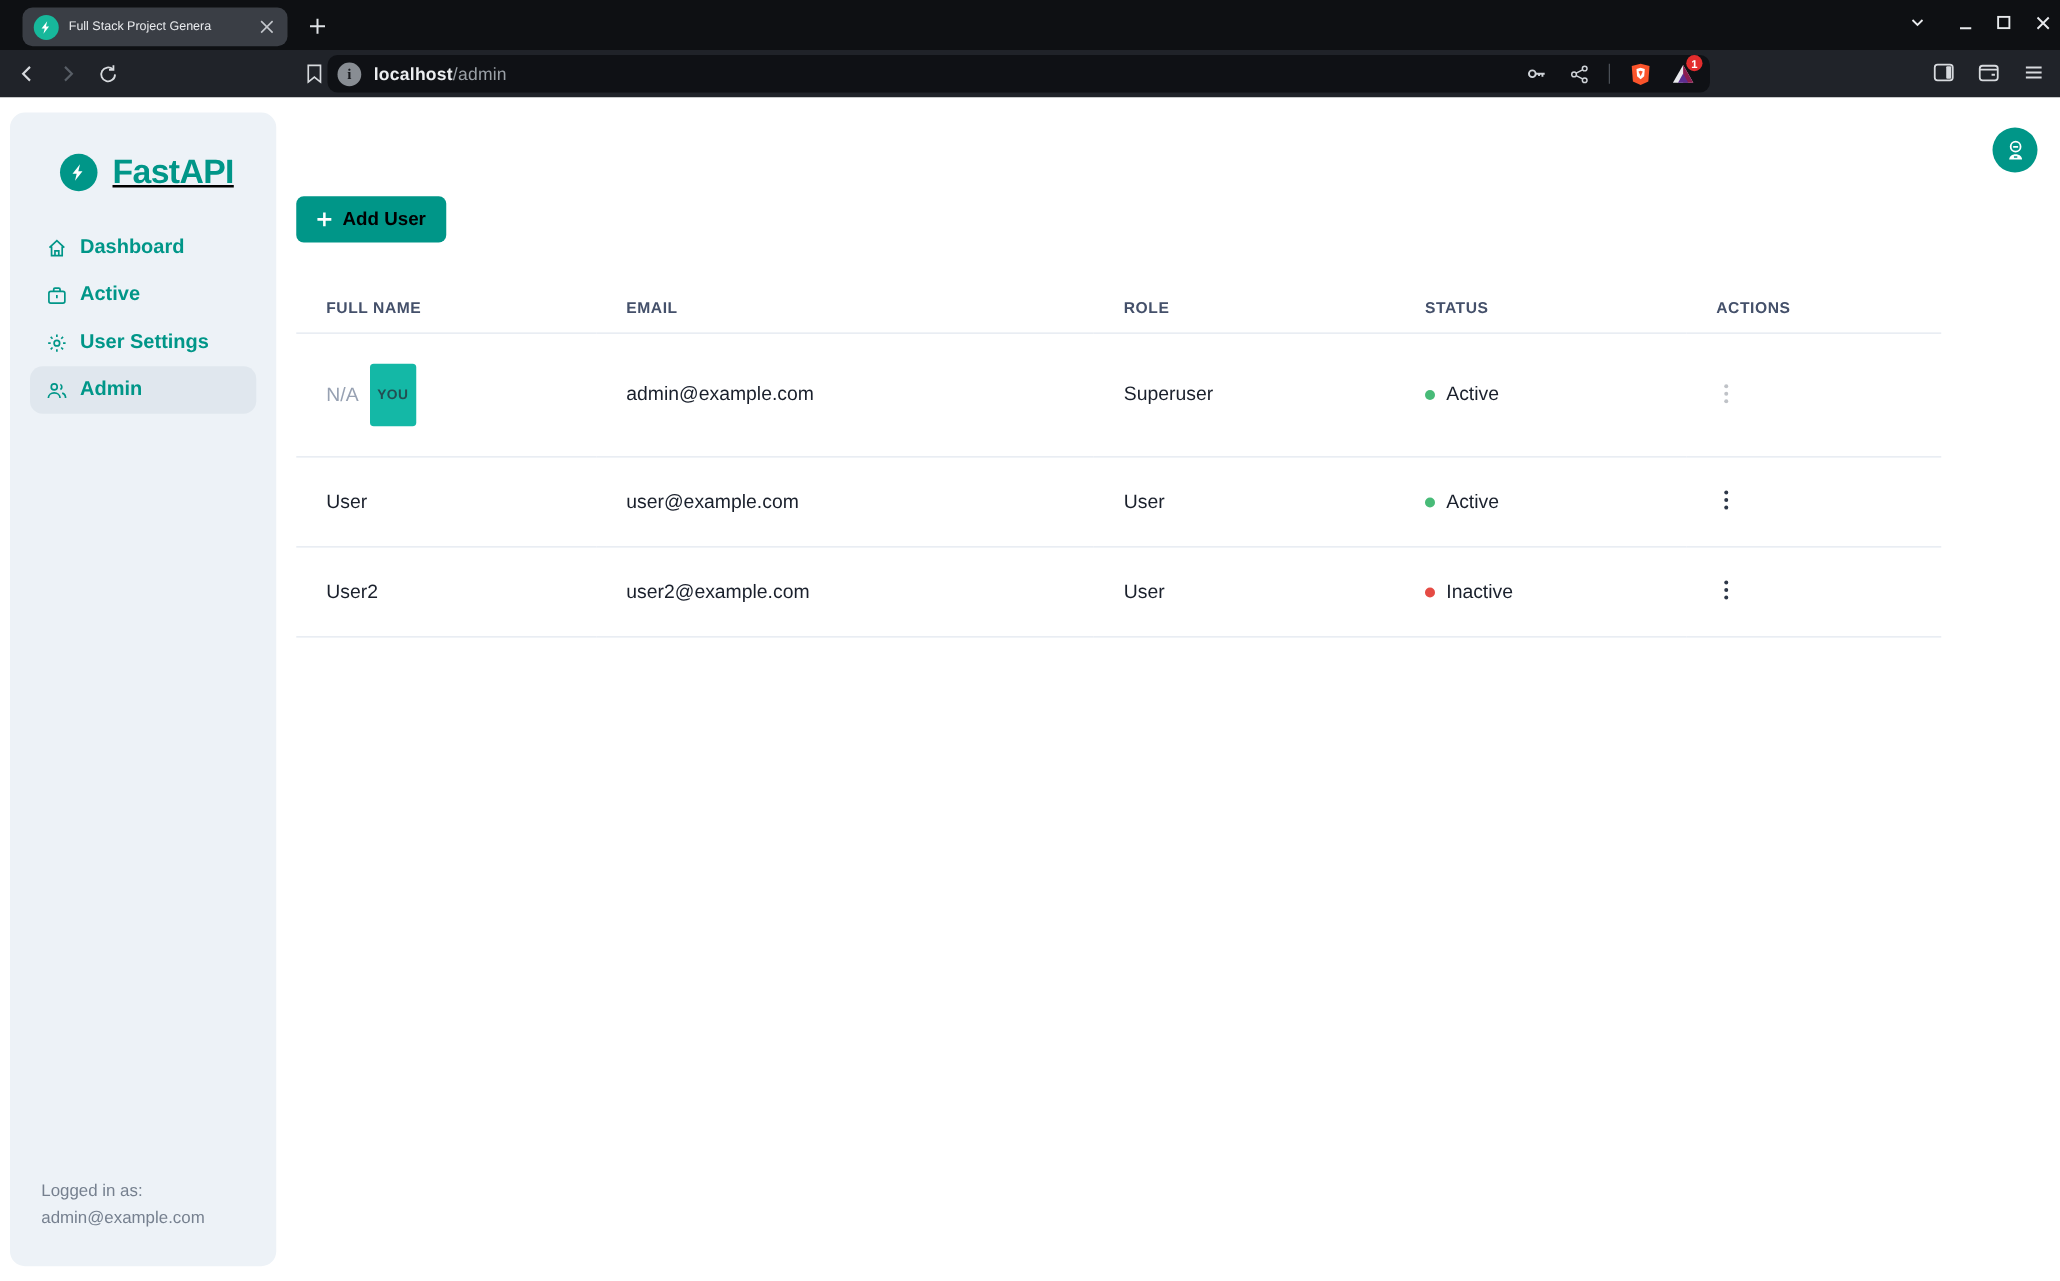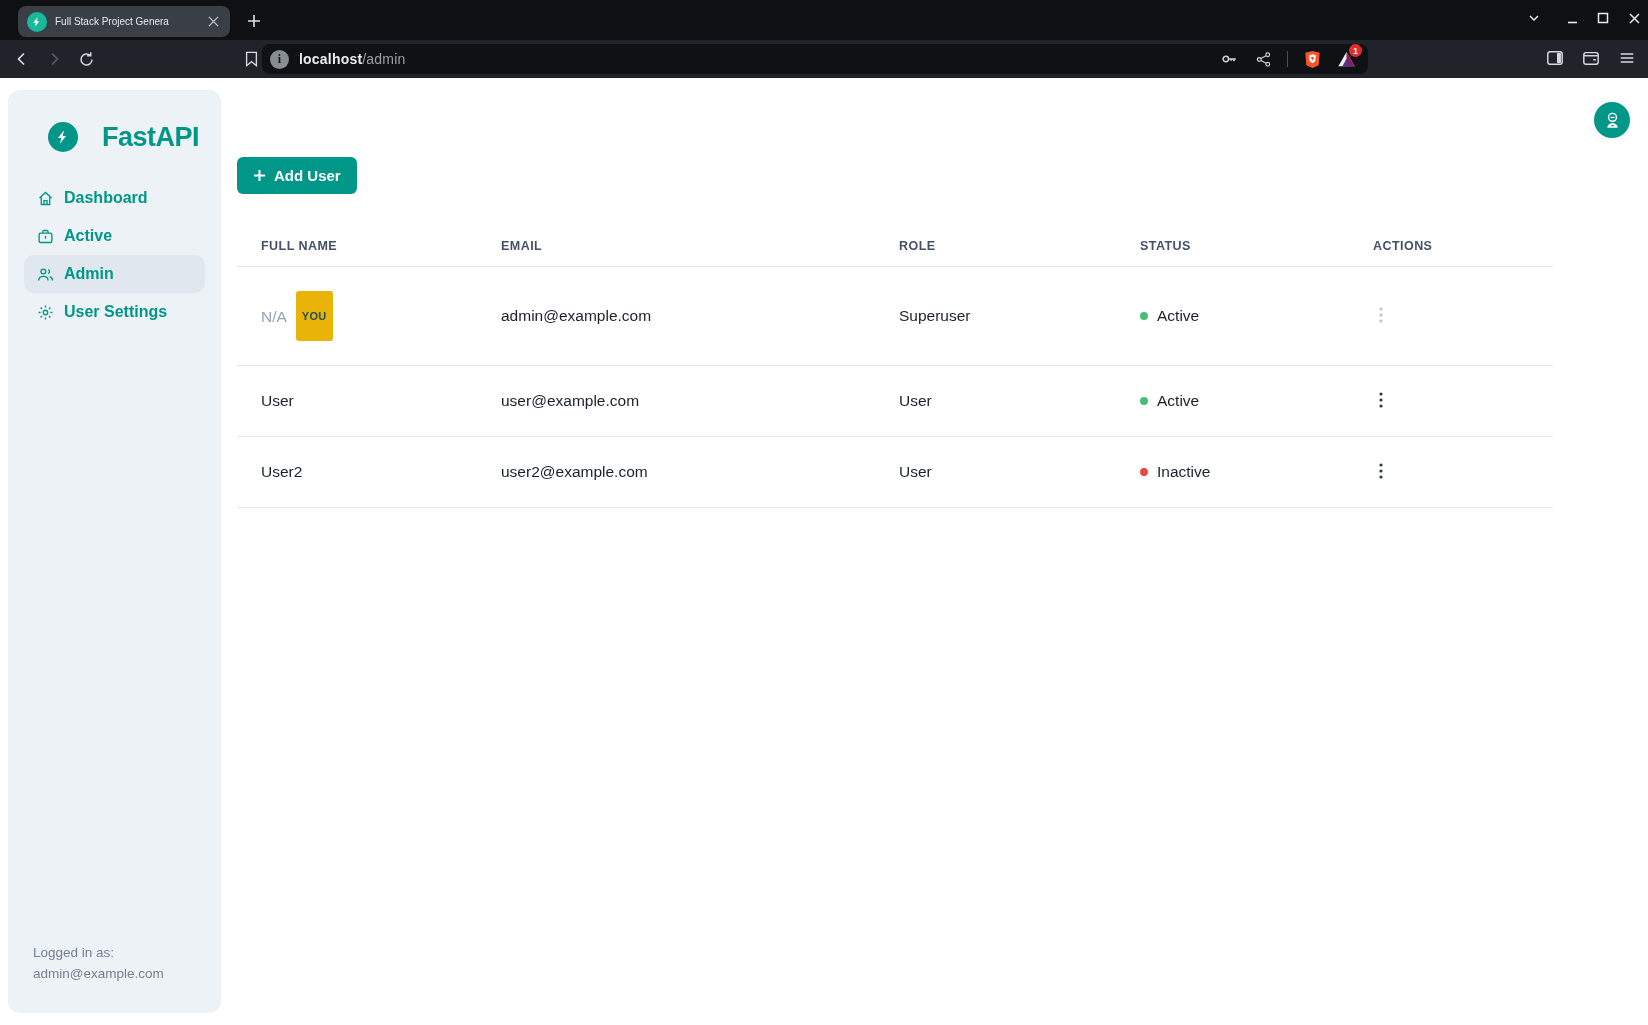--- a/index.html
+++ b/index.html
@@ -53,49 +53,49 @@
   .toolbar-right { position:absolute; right:12px; top:8px; display:flex; gap:17px;
                    color:#d7dade; }
   .toolbar-right .tic { width:19px; height:19px; display:flex; align-items:center;
                         justify-content:center; }
 
   
   .page { position:relative; height:947px; background:#ffffff; }
 
   .sidebar { position:absolute; left:8px; top:12px; width:213px; height:923px;
              background:#edf2f7; border-radius:12px; padding:32px 16px 24px; }
-  .logo-row { display:flex; align-items:flex-start; gap:24px; margin-left:24px; }
+  .logo-row { display:flex; align-items:flex-end; gap:12px; margin-left:24px;text-decoration:underline; }
   .logo-mark { width:30px; height:30px; border-radius:50%; background:#009688;
                display:flex; align-items:center; justify-content:center; flex:none; }
   .logo-text { font-size:27px; font-weight:600; color:#009688; letter-spacing:-.5px; }
   .nav { margin-top:26px; display:flex; flex-direction:column;font-weight:bold; }
   .nav-item { height:38px; display:flex; align-items:center; gap:10px; padding:0 12px;
               border-radius:10px; color:#009688; font-size:16px; cursor:pointer; }
   .nav-item.active { background:#e0e7ee; }
   .nav-item .nic { width:18px; height:18px; display:flex; align-items:center;
                    justify-content:center; flex:none; }
   .logged-in { position:absolute; left:25px; bottom:28px; color:#76808f;
                font-size:13.5px; line-height:1.55; }
 
   .main { margin-left:221px; padding:48px 0 0 16px; }
   .page-title { font-size:30px; font-weight:700; color:#161d29; letter-spacing:-.2px; }
   .add-user-btn { margin-top:31px; display:inline-flex; align-items:center; gap:8px;
-                  height:37px; padding:0 16px; background:#009688; color:#ffffff;
+                  height:37px; padding:0 16px; background:#009688; color:#000000;
                   border:none; border-radius:6px; font-size:15px; font-weight:700;
                   font-family:inherit; cursor:pointer; }
 
   table.users { margin-top:28px; width:1316px; border-collapse:collapse; table-layout:fixed; }
   th { text-align:left; padding:17px 0 13px 24px; font-size:12.5px; font-weight:700;
        letter-spacing:.45px; text-transform:uppercase; color:#44506a;
        border-bottom:1px solid #e2e8f0; }
   td { padding:24px 0 24px 24px; font-size:15.5px; color:#1a202c;
        border-bottom:1px solid #e2e8f0; vertical-align:middle; }
   .na-text { color:#97a1b2; }
   .you-badge { display:inline-block; margin-left:9px; padding:19px 6px;
-               background:#eab308; color:#234e52; font-size:11px; font-weight:700;
+               background:#14b8a6; color:#234e52; font-size:11px; font-weight:700;
                letter-spacing:.3px; border-radius:3px; vertical-align:2px; }
   .status-wrap { display:flex; align-items:center; gap:9px; }
   .status-dot { width:8px; height:8px; border-radius:50%; flex:none; }
   [data-status="green"] .status-dot { background:#48bb78; }
   [data-status="red"] .status-dot { background:#e54b44; }
   .dots-btn { background:none; border:none; cursor:pointer; padding:2px 6px;
               color:#2d3748; line-height:0; }
   .dots-btn.disabled { opacity:.3; cursor:default; }
 
   .fab-user { position:absolute; top:24px; right:18px; width:36px; height:36px;
@@ -254,38 +254,38 @@
       </div>
       <div class="nav-item">
         <span class="nic">
           <svg width="17" height="17" viewBox="0 0 20 20">
               <rect x="2.5" y="6" width="15" height="11" rx="1.8" fill="none" stroke="currentColor" stroke-width="1.6"></rect>
               <path d="M7 6V4.2A1.2 1.2 0 0 1 8.2 3h3.6A1.2 1.2 0 0 1 13 4.2V6M10 9.5v3" fill="none" stroke="currentColor" stroke-width="1.6"></path>
             </svg>
         </span>
         <span>Active</span>
       </div>
+      <div class="nav-item">
+        <span class="nic">
+          <svg width="17" height="17" viewBox="0 0 20 20">
+              <circle cx="10" cy="10" r="2.6" fill="none" stroke="currentColor" stroke-width="1.6"></circle>
+              <path d="M10 1.8v2.4M10 15.8v2.4M1.8 10h2.4M15.8 10h2.4M4.2 4.2l1.7 1.7M14.1 14.1l1.7 1.7M15.8 4.2l-1.7 1.7M5.9 14.1l-1.7 1.7" stroke="currentColor" stroke-width="1.6"></path>
+            </svg>
+        </span>
+        <span>User Settings</span>
+      </div>
       <div class="nav-item active">
         <span class="nic">
           <svg width="17" height="17" viewBox="0 0 20 20">
               <circle cx="7.5" cy="6.5" r="2.8" fill="none" stroke="currentColor" stroke-width="1.6"></circle>
               <path d="M2 17c0-3 2.5-4.8 5.5-4.8S13 14 13 17" fill="none" stroke="currentColor" stroke-width="1.6"></path>
               <path d="M13.3 4.1a2.8 2.8 0 0 1 0 4.8M15 12.4c2 .6 3.2 2.3 3.2 4.6" fill="none" stroke="currentColor" stroke-width="1.6"></path>
             </svg>
         </span>
         <span>Admin</span>
-      </div>
-      <div class="nav-item">
-        <span class="nic">
-          <svg width="17" height="17" viewBox="0 0 20 20">
-              <circle cx="10" cy="10" r="2.6" fill="none" stroke="currentColor" stroke-width="1.6"></circle>
-              <path d="M10 1.8v2.4M10 15.8v2.4M1.8 10h2.4M15.8 10h2.4M4.2 4.2l1.7 1.7M14.1 14.1l1.7 1.7M15.8 4.2l-1.7 1.7M5.9 14.1l-1.7 1.7" stroke="currentColor" stroke-width="1.6"></path>
-            </svg>
-        </span>
-        <span>User Settings</span>
       </div>
     </nav>
 
     <div class="logged-in">
       <div>Logged in as:</div>
       <div>admin@example.com</div>
     </div>
   </aside>
 
   <main class="main">

